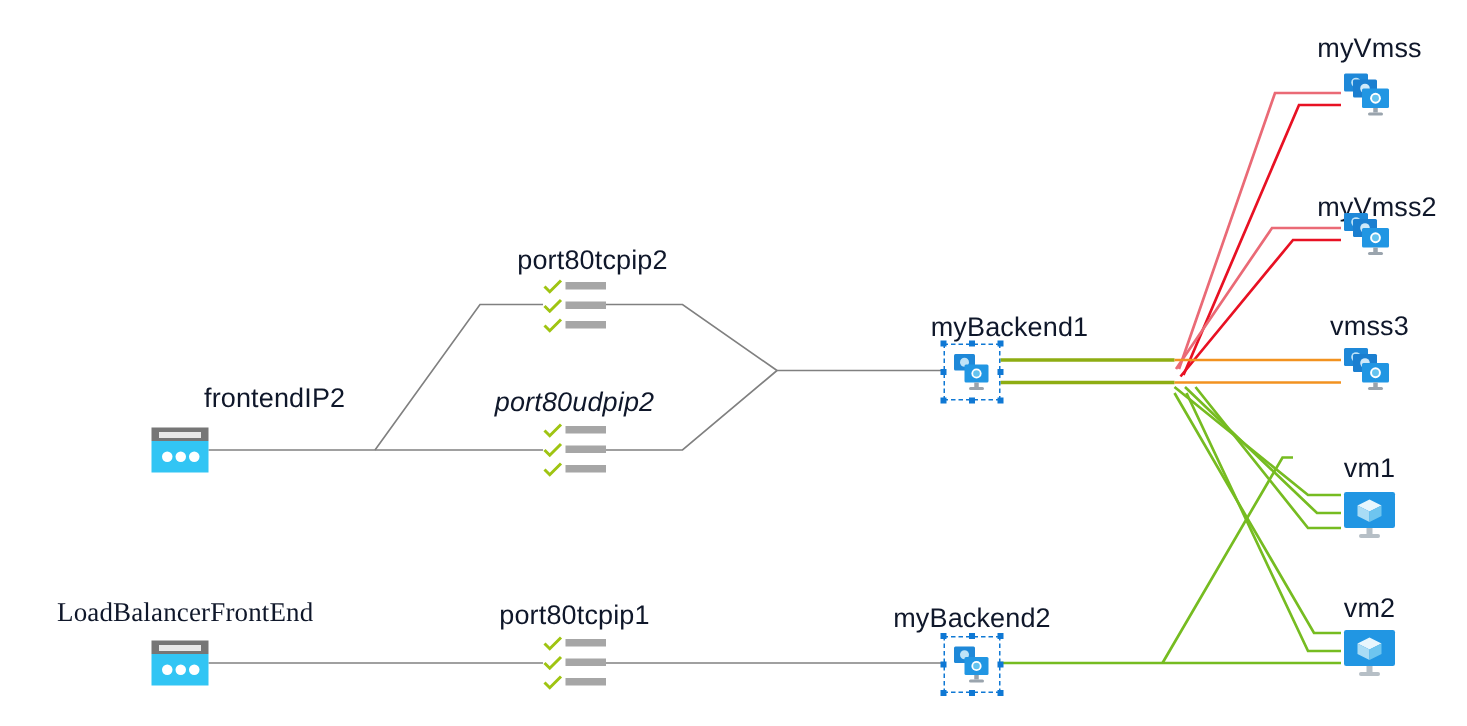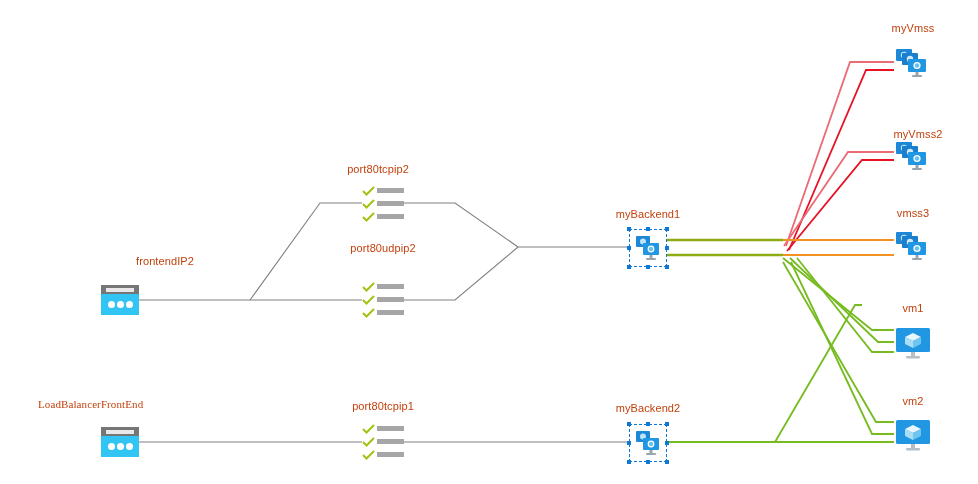--- a/index.html
+++ b/index.html
@@ -23,22 +23,22 @@
     top: 0;
     width: 978px;
     height: 484px;
   }
   .node {
     position: absolute;
   }
   .node-label {
     position: absolute;
     white-space: nowrap;
-    font-size: 11px;
-    color: #c2410c;
+    font-size: 18px;
+    color: #0f172a;
     letter-spacing: 0.1px;
   }
   .node-label.centered {
     transform: translateX(-50%);
   }
 
   
   .fip-icon {
     position: absolute;
     width: 38px;
@@ -228,21 +228,21 @@
       <div class="fip-top"></div>
       <div class="fip-topbar"></div>
       <div class="fip-body"></div>
       <div class="dot d1"></div>
       <div class="dot d2"></div>
       <div class="dot d3"></div>
     </div>
   </div>
 
   <div class="node">
-    <div class="node-label centered" style="left:378px; top:163px;">port80tcpip2</div>
+    <div class="node-label centered" style="left:395px; top:163px;">port80tcpip2</div>
     <div class="rule-icon" style="left:362px; top:186px;">
       <div class="rule-row r1">
         <svg class="rule-check" viewBox="0 0 13 10">
           <path d="M1 5 L4.5 8.5 L12 1" fill="none" stroke="#9fc412" stroke-width="2"></path>
         </svg>
         <div class="rule-bar"></div>
       </div>
       <div class="rule-row r2">
         <svg class="rule-check" viewBox="0 0 13 10">
           <path d="M1 5 L4.5 8.5 L12 1" fill="none" stroke="#9fc412" stroke-width="2"></path>
@@ -252,21 +252,21 @@
       <div class="rule-row r3">
         <svg class="rule-check" viewBox="0 0 13 10">
           <path d="M1 5 L4.5 8.5 L12 1" fill="none" stroke="#9fc412" stroke-width="2"></path>
         </svg>
         <div class="rule-bar"></div>
       </div>
     </div>
   </div>
 
   <div class="node">
-    <div class="node-label centered" style="left:383px; top:242px;">port80udpip2</div>
+    <div class="node-label centered" style="left:383px; top:258px;font-style:italic;">port80udpip2</div>
     <div class="rule-icon" style="left:362px; top:282px;">
       <div class="rule-row r1">
         <svg class="rule-check" viewBox="0 0 13 10">
           <path d="M1 5 L4.5 8.5 L12 1" fill="none" stroke="#9fc412" stroke-width="2"></path>
         </svg>
         <div class="rule-bar"></div>
       </div>
       <div class="rule-row r2">
         <svg class="rule-check" viewBox="0 0 13 10">
           <path d="M1 5 L4.5 8.5 L12 1" fill="none" stroke="#9fc412" stroke-width="2"></path>
@@ -300,21 +300,21 @@
       <div class="rule-row r3">
         <svg class="rule-check" viewBox="0 0 13 10">
           <path d="M1 5 L4.5 8.5 L12 1" fill="none" stroke="#9fc412" stroke-width="2"></path>
         </svg>
         <div class="rule-bar"></div>
       </div>
     </div>
   </div>
 
   <div class="node">
-    <div class="node-label centered" style="left:648px; top:208px;text-align:right;">myBackend1</div>
+    <div class="node-label centered" style="left:673px; top:208px;text-align:right;">myBackend1</div>
     <div class="pool-wrap" style="left:629px; top:229px;">
       <div class="pool-sel"></div>
       <div class="handle h-tl"></div>
       <div class="handle h-tm"></div>
       <div class="handle h-tr"></div>
       <div class="handle h-lm"></div>
       <div class="handle h-rm"></div>
       <div class="handle h-bl"></div>
       <div class="handle h-bm"></div>
       <div class="handle h-br"></div>

